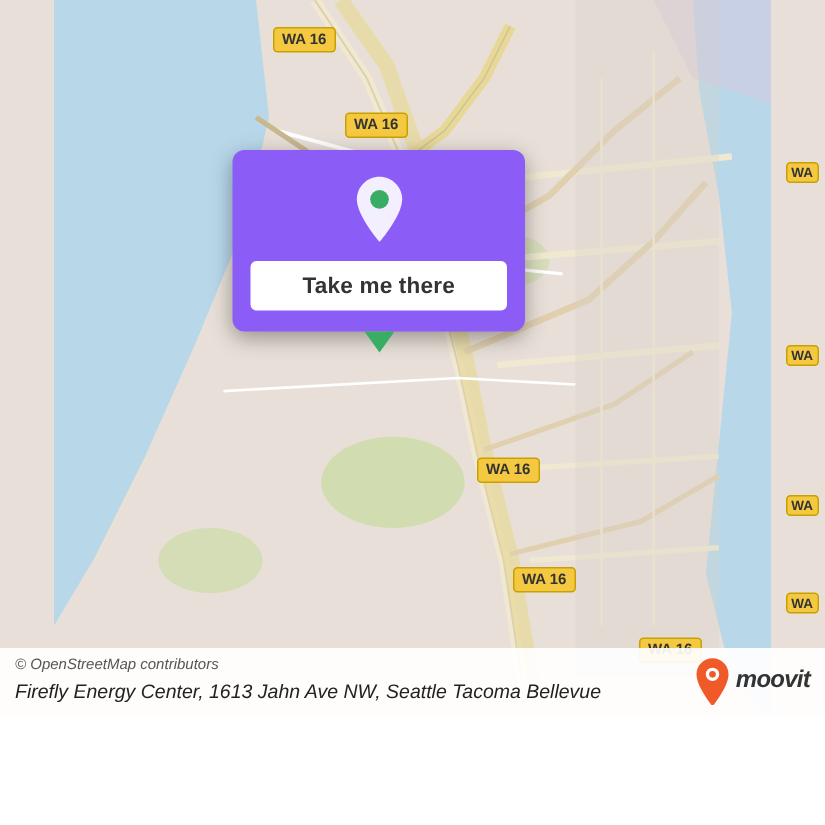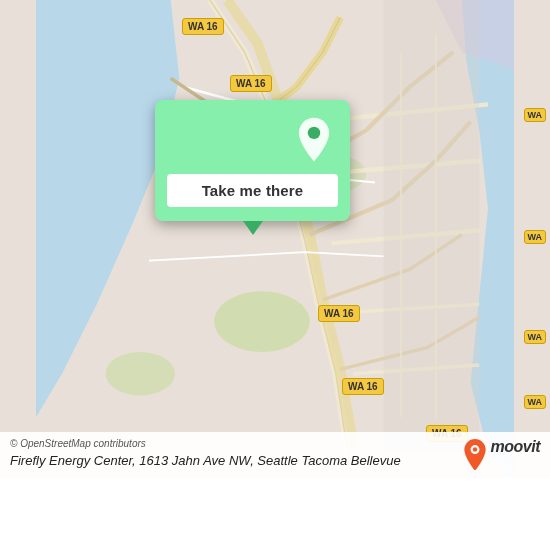--- a/index.html
+++ b/index.html
@@ -26,26 +26,26 @@
       top: 0; left: 0;
       width: 100%; height: 100%;
     }
 
     
     #popup-card {
       position: absolute;
       top: 100px;
       left: 155px;
       width: 195px;
-      background: #86efac;
+      background: #8b5cf6;
       border-radius: 8px;
       padding: 16px 12px 14px;
       display: flex;
       flex-direction: column;
-      align-items: flex-end;
+      align-items: center;
       box-shadow: 0 4px 14px rgba(0,0,0,0.35);
     }
 
     #popup-card::after {
       content: '';
       position: absolute;
       bottom: -14px;
       left: 50%;
       transform: translateX(-50%);
       border-left: 10px solid transparent;
@@ -94,21 +94,21 @@
 
     #location-text {
       font-size: 13px;
       color: #222;
       flex: 1;
       line-height: 1.35;
     }
 
     #moovit-logo {
       display: flex;
-      align-items: flex-start;
+      align-items: center;
       gap: 3px;
       flex-shrink: 0;
     }
 
     .moovit-pin {
       width: 26px;
       height: 32px;
     }
 
     .moovit-text {

